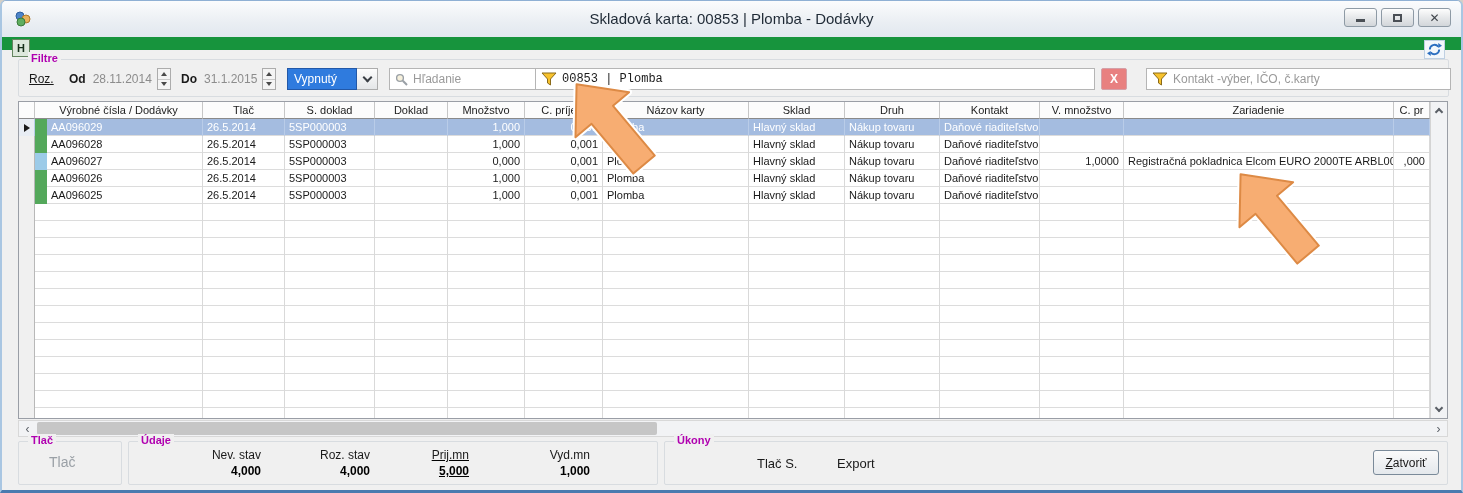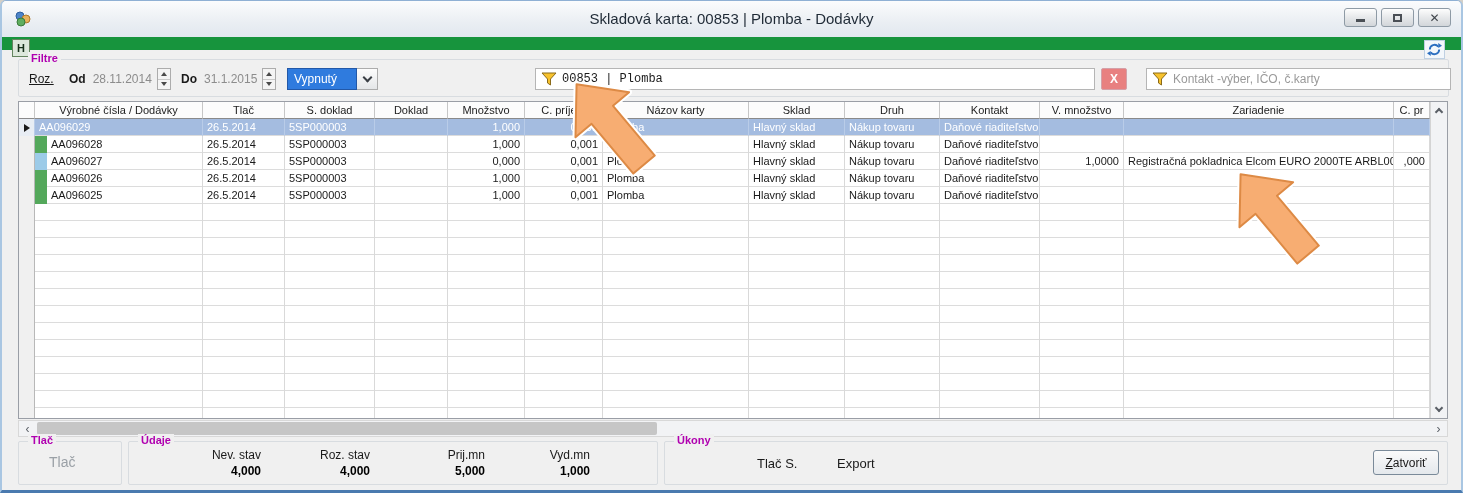--- a/index.html
+++ b/index.html
@@ -165,20 +165,27 @@
       </div>
     </div>
 
     <div class="fitem" style="left:268px;">
       <div class="combo-val">Vypnutý</div>
       <div class="combo-btn">
           <div class="chev"></div>
         </div>
     </div>
 
+    <div class="fitem inputbox" style="left:370px;width:152px;">
+      <svg class="micon" width="13" height="13" viewBox="0 0 13 13">
+        <circle cx="5" cy="5" r="3.4" fill="#F6F0DC" stroke="#9AA0A6" stroke-width="1.4"></circle>
+        <line x1="7.8" y1="7.8" x2="12" y2="12" stroke="#9AA0A6" stroke-width="2"></line>
+      </svg>
+      <span class="ph">Hľadanie</span>
+    </div>
 
     <div class="fitem inputbox" style="left:516px;width:560px;">
       <svg class="micon" width="16" height="14" viewBox="0 0 16 14">
         <polygon points="1,1 15,1 9.5,7 9.5,13 6.5,11 6.5,7" fill="#F7C22D" stroke="#8A6A1A"></polygon>
       </svg>
       <span class="val">00853 | Plomba</span>
     </div>
 
     <div class="fitem xbtn" style="left:1082px;">X</div>
 
@@ -205,21 +212,21 @@
         <div class="gcell" style="width: 100px;">Kontakt</div>
         <div class="gcell" style="width: 84px;">V. množstvo</div>
         <div class="gcell" style="width: 270px;">Zariadenie</div>
         <div class="gcell" style="width: 36px;">C. pr</div>
       </div>
     <div class="gbody" id="grid-body">
         <div class="grow row-sel">
           <div class="gcell rowsel">
             <div class="selmark"></div>
           </div>
-          <div class="gcell serialcell" style="width: 168px; flex-direction: column;">
+          <div class="gcell serialcell" style="width: 168px;">
             <div class="chip chip-green"></div>
             <div class="serialtxt">AA096029</div>
           </div>
           <div class="gcell" style="width: 82px;">26.5.2014</div>
           <div class="gcell" style="width: 90px;">5SP000003</div>
           <div class="gcell" style="width: 73px;"></div>
           <div class="gcell al-r" style="width: 77px;">1,000</div>
           <div class="gcell al-r" style="width: 78px;">0,001</div>
           <div class="gcell" style="width: 146px;">Plomba</div>
           <div class="gcell" style="width: 96px;">Hlavný sklad</div>
@@ -538,21 +545,21 @@
   <div class="group g-udaje">
     <span class="group-label">Údaje</span>
     <div class="stat" style="left:46px;">
       <div class="stat-lbl">Nev. stav</div>
       <div class="stat-val">4,000</div>
     </div>
     <div class="stat" style="left:155px;">
       <div class="stat-lbl">Roz. stav</div>
       <div class="stat-val">4,000</div>
     </div>
-    <div class="stat" style="left:270px;">
+    <div class="stat" style="left:254px;text-decoration:underline;">
       <div class="stat-lbl">Prij.mn</div>
       <div class="stat-val">5,000</div>
     </div>
     <div class="stat" style="left:375px;">
       <div class="stat-lbl">Vyd.mn</div>
       <div class="stat-val">1,000</div>
     </div>
   </div>
 
   <div class="group g-ukony">

